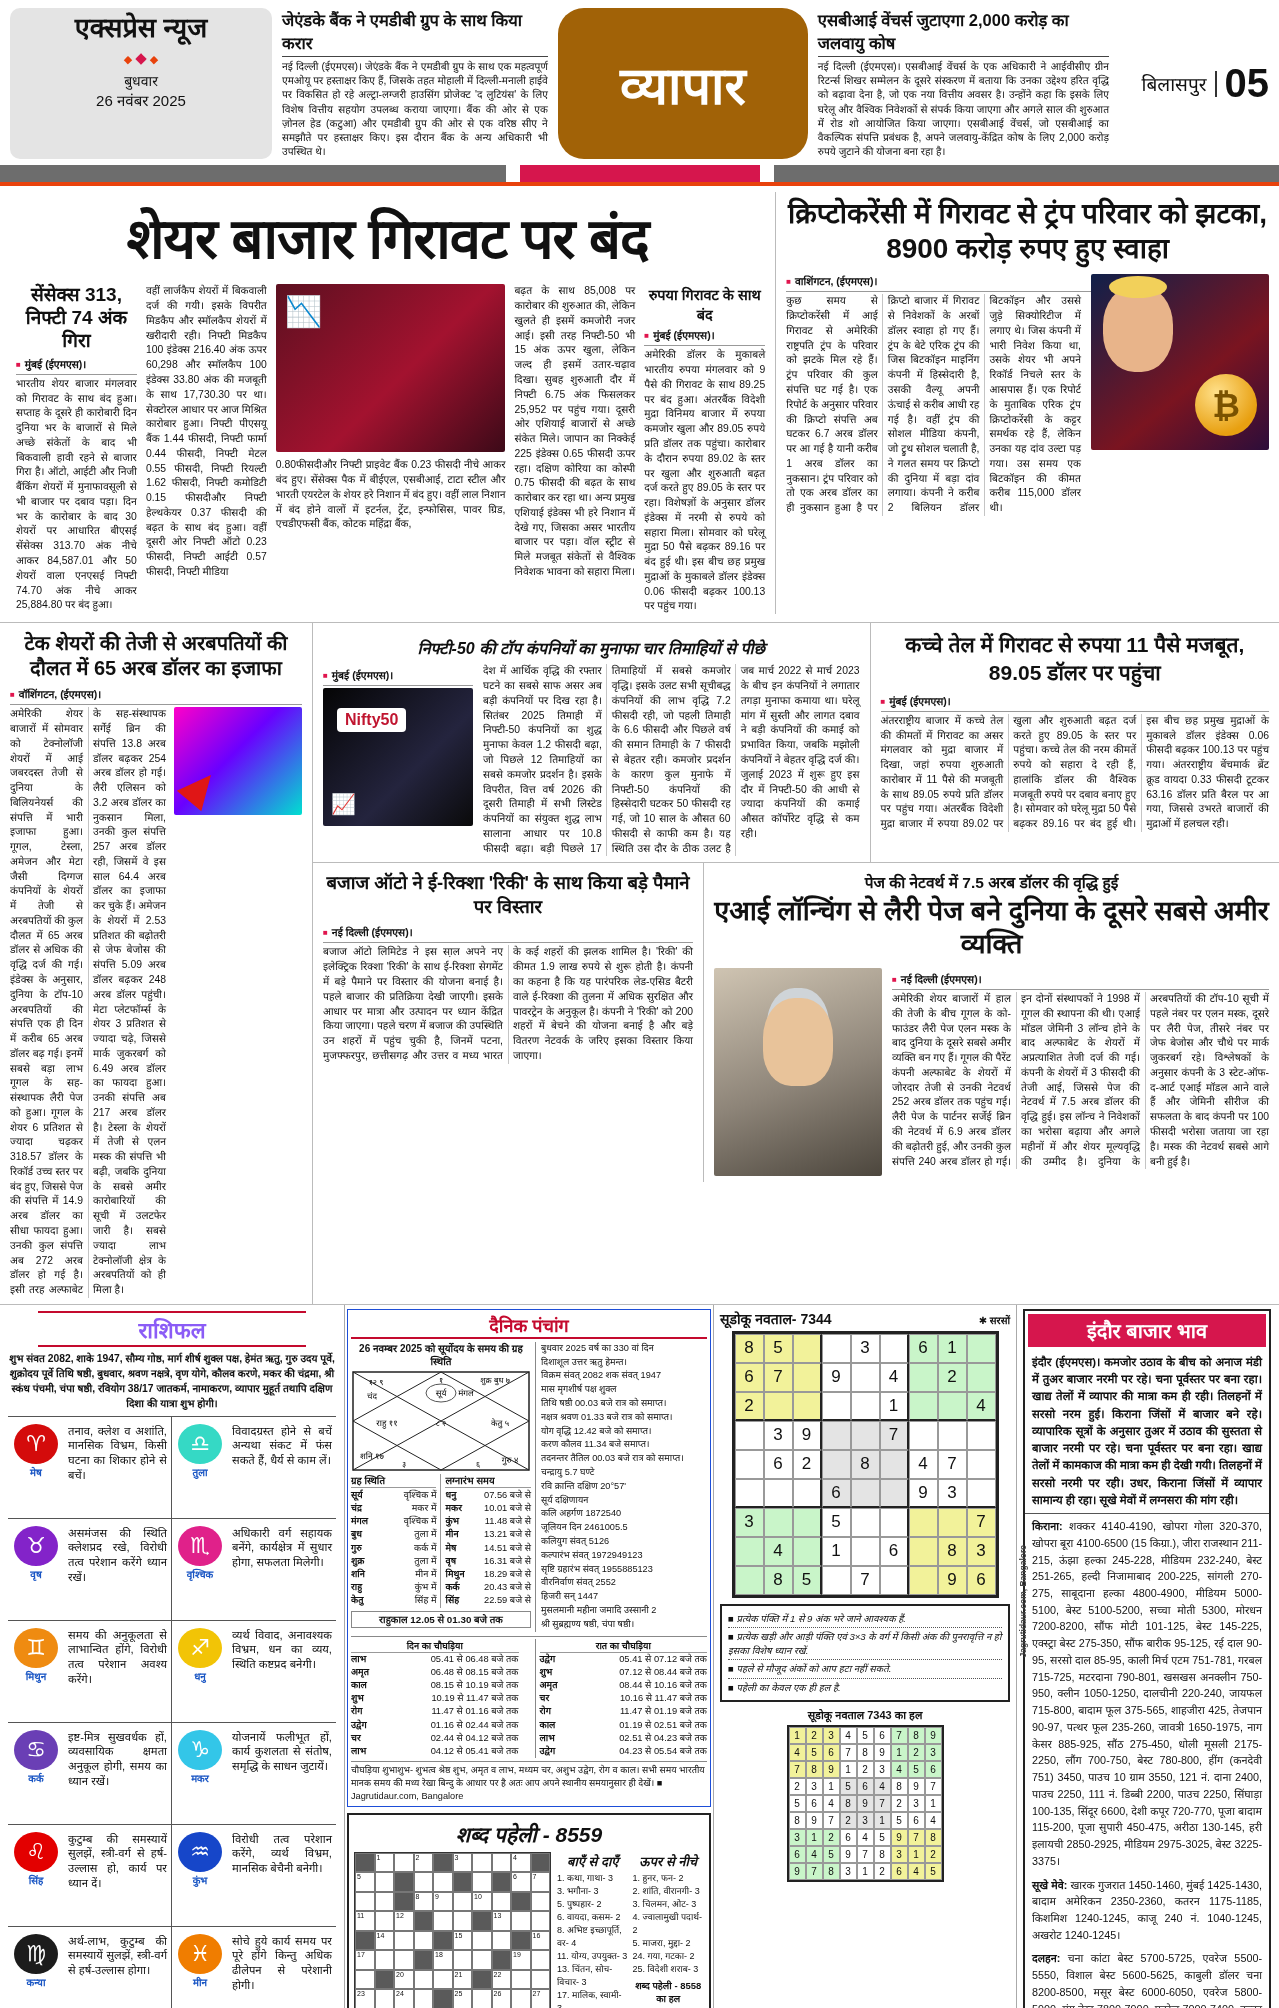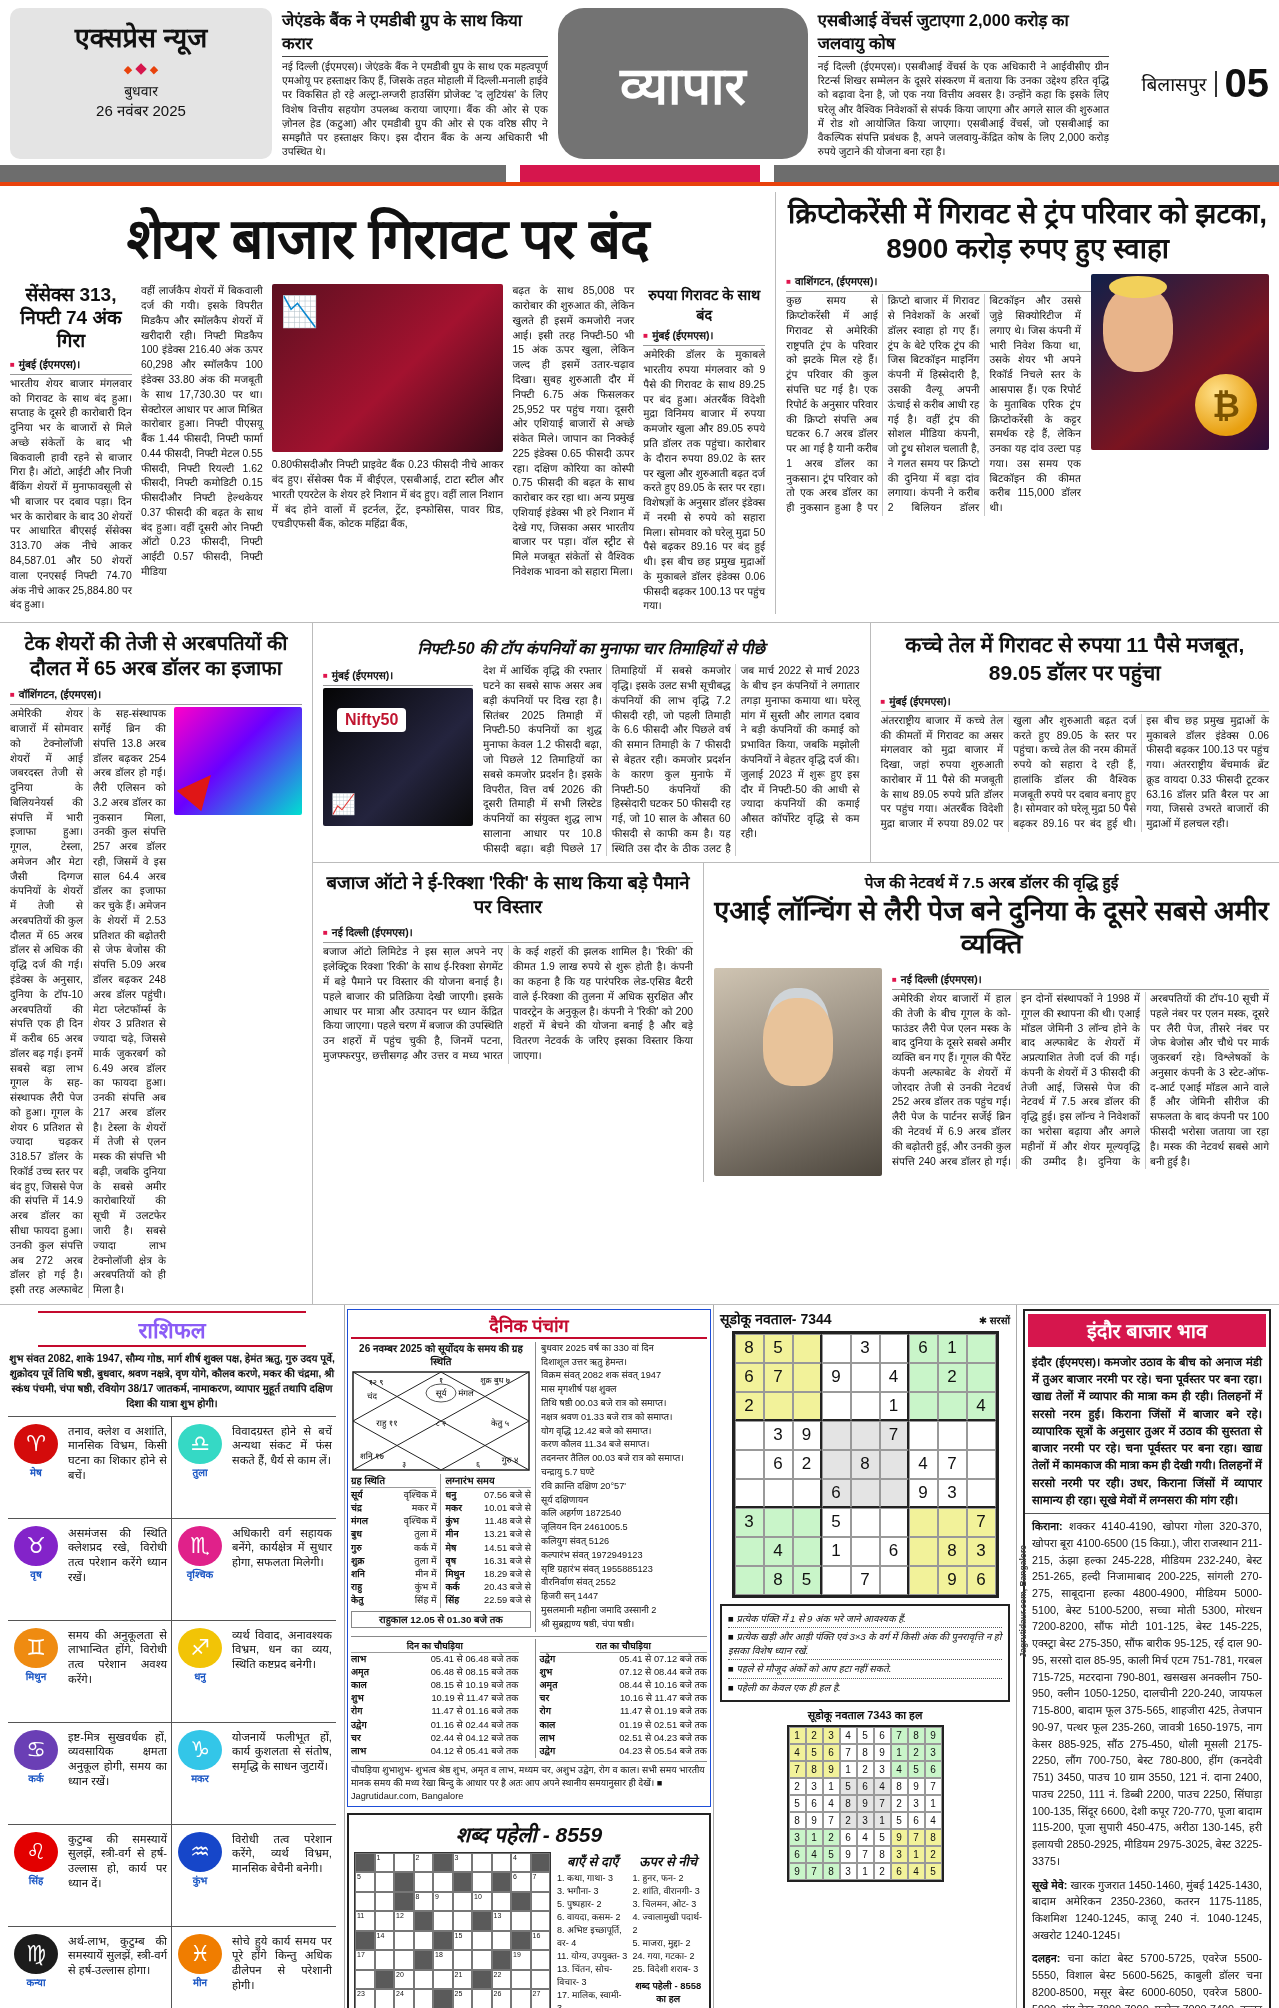--- a/index.html
+++ b/index.html
@@ -1,47 +1,47 @@
 <!DOCTYPE html>
 <html><head>
 <meta charset="utf-8">
 <style>
   html,body{margin:0;padding:0;background:#f2f2f2;}
   #page{width:1279px;margin:0 auto;background:#fff;color:#111;
     font-family:"Liberation Sans","DejaVu Sans",sans-serif;position:relative;overflow:hidden;}
   .jt{text-align:justify;}
   
   .topbar{display:flex;gap:10px;padding:8px 10px 4px 10px;align-items:stretch;}
-  .masthead{width:250px;background:#e4e4e4;border-radius:10px;text-align:center;padding:10px 6px;flex:none;}
+  .masthead{width:250px;background:#e4e4e4;border-radius:10px;text-align:center;padding:0 6px;flex:none;}
   .masthead .mh-title{font-size:27px;font-weight:800;letter-spacing:0px;}
   .masthead .mh-orn{font-size:11px;margin:4px 0;}
   .masthead .mh-day{font-size:14px;margin-top:4px;}
   .masthead .mh-date{font-size:15px;}
   .tstory{flex:1.05;min-width:0;}
   .tstory h3{margin:0 0 3px 0;font-size:16.5px;font-weight:800;border-bottom:1px solid #444;padding-bottom:2px;}
   .tstory p{margin:0;font-size:10.3px;line-height:1.38;}
-  .vyapar{width:250px;flex:none;background:#737373;border-radius:26px;color:#fff;
+  .vyapar{width:250px;flex:none;background:#a16207;border-radius:26px;color:#fff;
      display:flex;align-items:center;justify-content:center;font-size:52px;font-weight:800;}
   .pgno{width:150px;flex:none;display:flex;align-items:center;justify-content:flex-end;gap:8px;}
   .pgno .loc{font-size:19px;border-right:2px solid #333;padding-right:8px;}
   .pgno .num{font-size:40px;font-weight:800;}
   .rulebar{display:flex;height:17px;margin:2px 0 0 0;}
   .rulebar .g{background:#6d6d6d;flex:1;}
   .rulebar .r{background:#d6164d;width:240px;margin-left:14px;margin-right:14px;}
   .orangeline{height:4px;background:#e8420c;}
   
   .by{font-size:10.5px;font-weight:700;margin:4px 0 2px 0;border-bottom:1px solid #999;padding-bottom:3px;}
   .by .sq{color:#e0154e;font-size:8px;vertical-align:1px;margin-right:4px;}
   .body-tx{font-size:10.4px;line-height:1.42;}
   .photo{background:linear-gradient(135deg,#5c1020,#a3122f 55%,#3c0a18);border-radius:2px;position:relative;overflow:hidden;}
   
   .lead-band{display:flex;padding:6px 10px 8px 10px;border-bottom:1px solid #bbb;}
   .lead-left{width:61%;border-right:1px solid #bbb;padding-right:10px;}
   .lead-left h1{margin:6px 0 10px 0;font-size:56px;font-weight:800;letter-spacing:-1px;text-align:center;}
-  .lead-cols{display:flex;gap:9px;}
+  .lead-cols{display:flex;gap:9px;margin-left:6px;}
   .lcol{flex:1;min-width:0;}
   .lcol .subhead{font-size:19px;font-weight:800;text-align:center;line-height:1.2;margin-bottom:4px;}
   .cimg{flex:1.9;}
   .cimg .photo{height:168px;margin-bottom:6px;}
   .minicols{display:flex;gap:8px;}
   .minicols>div{flex:1;min-width:0;}
   .minihead{font-size:14.5px;font-weight:800;text-align:center;margin-bottom:3px;}
   .lead-right{width:39%;padding-left:10px;}
   .lead-right h2{margin:4px 0 8px 0;font-size:28px;font-weight:800;text-align:center;line-height:1.25;}
   .crypto-photo{float:right;width:178px;height:176px;margin:0 0 6px 10px;

